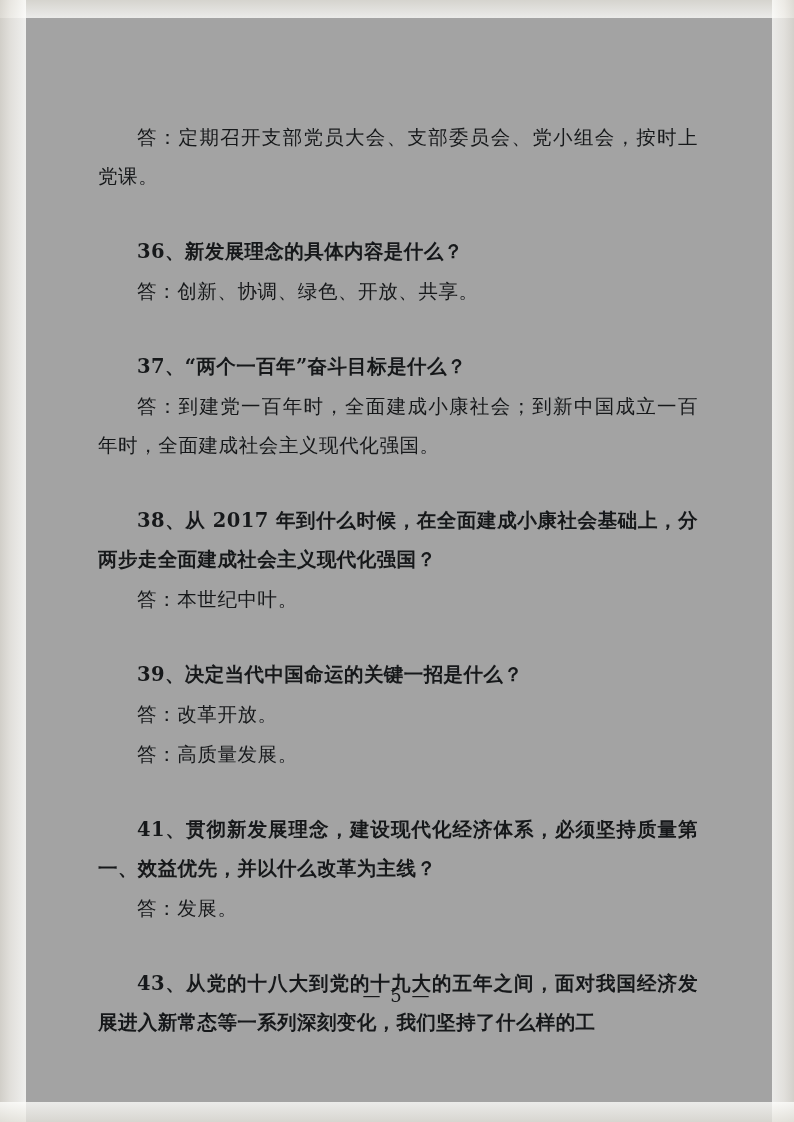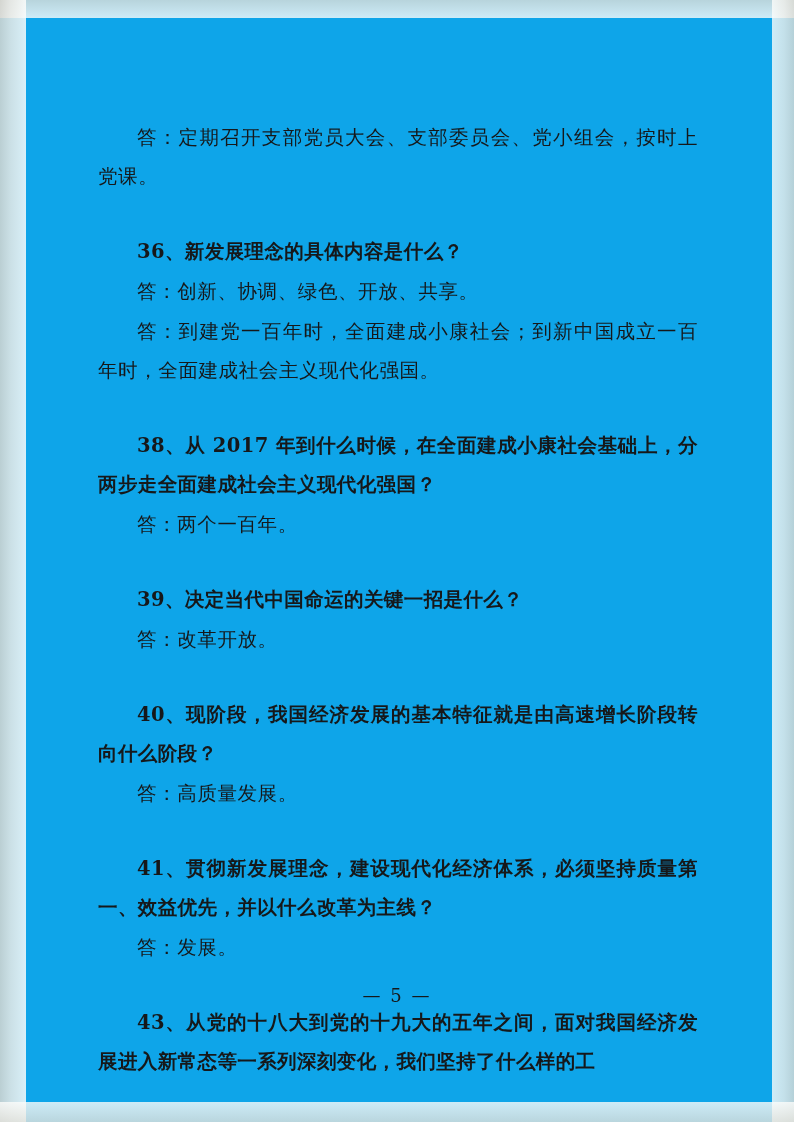--- a/index.html
+++ b/index.html
@@ -10,21 +10,21 @@
     width: 794px;
     height: 1122px;
     background: #ffffff;
     font-family: "DejaVu Serif", "Liberation Serif", serif;
     overflow: hidden;
   }
   .page {
     position: relative;
     width: 794px;
     height: 1122px;
-    background: #0ea5e9;
+    background: #a3a3a3;
     box-sizing: border-box;
   }
   
   .scan-edge-left {
     position: absolute;
     left: 0; top: 0;
     width: 26px; height: 1122px;
     background: linear-gradient(to right, #d9d6cf 0%, #eceae5 40%, #fdfdfb 100%);
     opacity: 0.85;
     pointer-events: none;
@@ -95,26 +95,26 @@
 <div class="page">
   <div class="scan-edge-top"></div>
   <div class="scan-edge-left"></div>
   <div class="scan-edge-right"></div>
   <div class="scan-edge-bottom"></div>
 
   <div class="content">
     <p class="para indent">答：定期召开支部党员大会、支部委员会、党小组会，按时上党课。</p>
     <p class="para indent q">36、新发展理念的具体内容是什么？</p>
     <p class="para indent">答：创新、协调、绿色、开放、共享。</p>
+    <p class="para indent q">37、“两个一百年”奋斗目标是什么？</p>
     <p class="para indent">答：到建党一百年时，全面建成小康社会；到新中国成立一百年时，全面建成社会主义现代化强国。</p>
     <p class="para indent q">38、从 2017 年到什么时候，在全面建成小康社会基础上，分两步走全面建成社会主义现代化强国？</p>
-    <p class="para indent">答：两个一百年。</p>
+    <p class="para indent">答：本世纪中叶。</p>
     <p class="para indent q">39、决定当代中国命运的关键一招是什么？</p>
     <p class="para indent">答：改革开放。</p>
-    <p class="para indent q">40、现阶段，我国经济发展的基本特征就是由高速增长阶段转向什么阶段？</p>
     <p class="para indent">答：高质量发展。</p>
     <p class="para indent q">41、贯彻新发展理念，建设现代化经济体系，必须坚持质量第一、效益优先，并以什么改革为主线？</p>
     <p class="para indent">答：发展。</p>
     <p class="para indent q">43、从党的十八大到党的十九大的五年之间，面对我国经济发展进入新常态等一系列深刻变化，我们坚持了什么样的工</p>
   </div>
 
   <div class="page-number">— 5 —</div>
 </div>
 
 </body></html>

